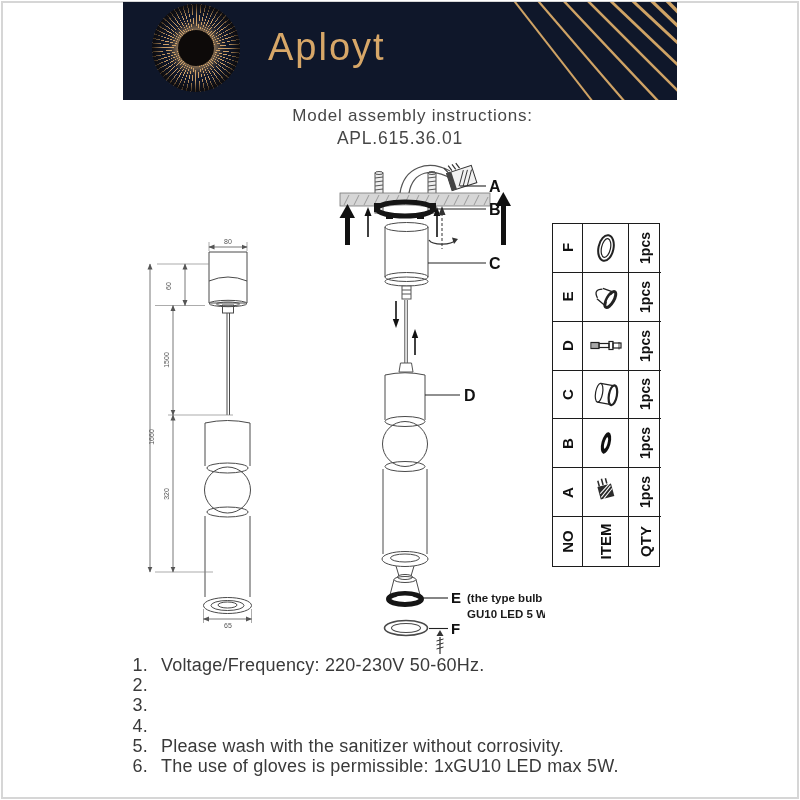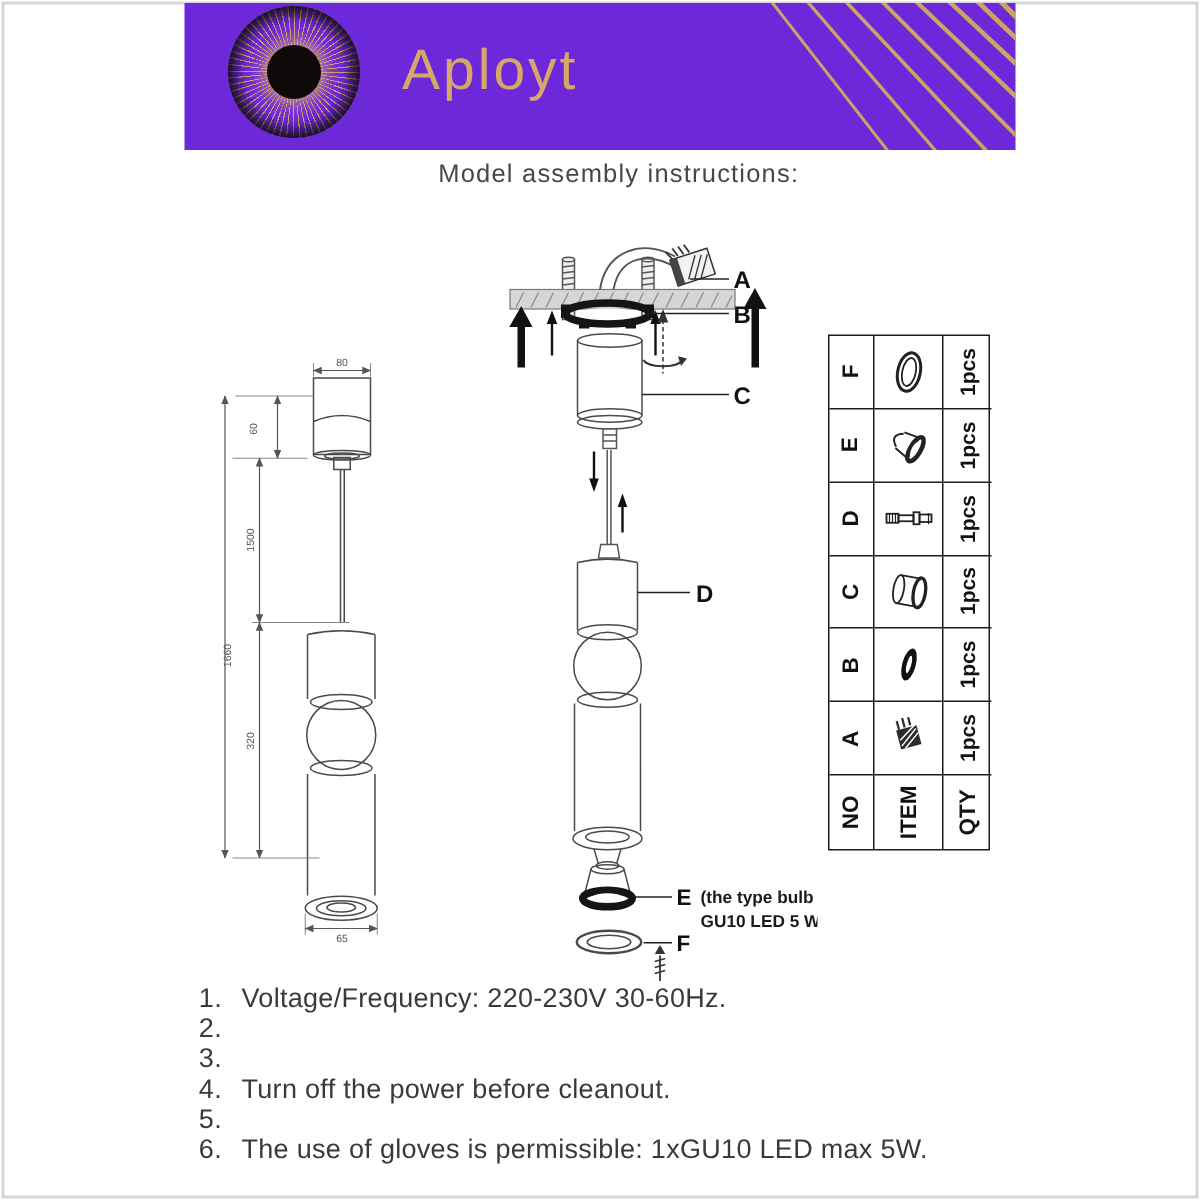--- a/index.html
+++ b/index.html
@@ -5,21 +5,21 @@
   html,body{margin:0;padding:0;}
   body{
     width:800px;height:800px;position:relative;background:#ffffff;
     font-family:"Liberation Sans",sans-serif;overflow:hidden;
   }
   .page-frame{position:absolute;inset:1px;border:2px solid #d6d6d6;pointer-events:none;}
 
   
   .banner{
     position:absolute;left:123px;top:2px;width:554px;height:98px;
-    background:#6d28d9;overflow:hidden;
+    background:#0f172a;overflow:hidden;
   }
   .sunburst{
     position:absolute;left:29px;top:2px;width:88px;height:88px;border-radius:50%;
     background:repeating-conic-gradient(from 0deg,rgba(214,166,106,.95) 0deg 1.3deg,transparent 1.3deg 6deg);
   }
   .sunburst::before{
     content:"";position:absolute;inset:0;border-radius:50%;
     background:radial-gradient(circle,rgba(13,10,9,0) 52%,#0d0a09 74%);
   }
   .sunburst::after{
@@ -86,20 +86,21 @@
       <line x1="164" y1="-68" x2="284" y2="44" stroke-width="3"></line>
       <line x1="174" y1="-78" x2="284" y2="27" stroke-width="3.2"></line>
       <line x1="184" y1="-88" x2="284" y2="13" stroke-width="3.4"></line>
       <line x1="194" y1="-96" x2="284" y2="2" stroke-width="3.4"></line>
     </g>
   </svg>
 </div>
 
 <div class="title-block">
   <div class="title-line1">Model assembly instructions:</div>
+  <div class="title-line2">APL.615.36.01</div>
 </div>
 
 <svg class="left-drawing" width="150" height="442" viewBox="0 0 150 442">
   <defs>
     <marker id="mL" markerWidth="7" markerHeight="7" refX="5.5" refY="3.5" orient="auto-start-reverse" markerUnits="userSpaceOnUse">
       <path d="M0,1 L6,3.5 L0,6 Z" fill="#555"></path>
     </marker>
   </defs>
   <g stroke="#4a4a4a" stroke-width="1" fill="none">
 
@@ -402,32 +403,32 @@
       <span class="rot">ITEM</span>
     </div>
   <div class="cell hdr-cell last-row last-col">
       <span class="rot">QTY</span>
     </div>
 </div>
 
 <div class="instructions">
   <div class="instr-row">
     <span class="instr-num">1.</span>
-    <span>Voltage/Frequency: 220-230V 30-60Hz.</span>
+    <span>Voltage/Frequency: 220-230V 50-60Hz.</span>
   </div>
   <div class="instr-row">
     <span class="instr-num">2.</span>
   </div>
   <div class="instr-row">
     <span class="instr-num">3.</span>
   </div>
   <div class="instr-row">
     <span class="instr-num">4.</span>
-    <span>Turn off the power before cleanout.</span>
   </div>
   <div class="instr-row">
     <span class="instr-num">5.</span>
+    <span>Please wash with the sanitizer without corrosivity.</span>
   </div>
   <div class="instr-row">
     <span class="instr-num">6.</span>
     <span>The use of gloves is permissible: 1xGU10 LED max 5W.</span>
   </div>
 </div>
 
 </body></html>

